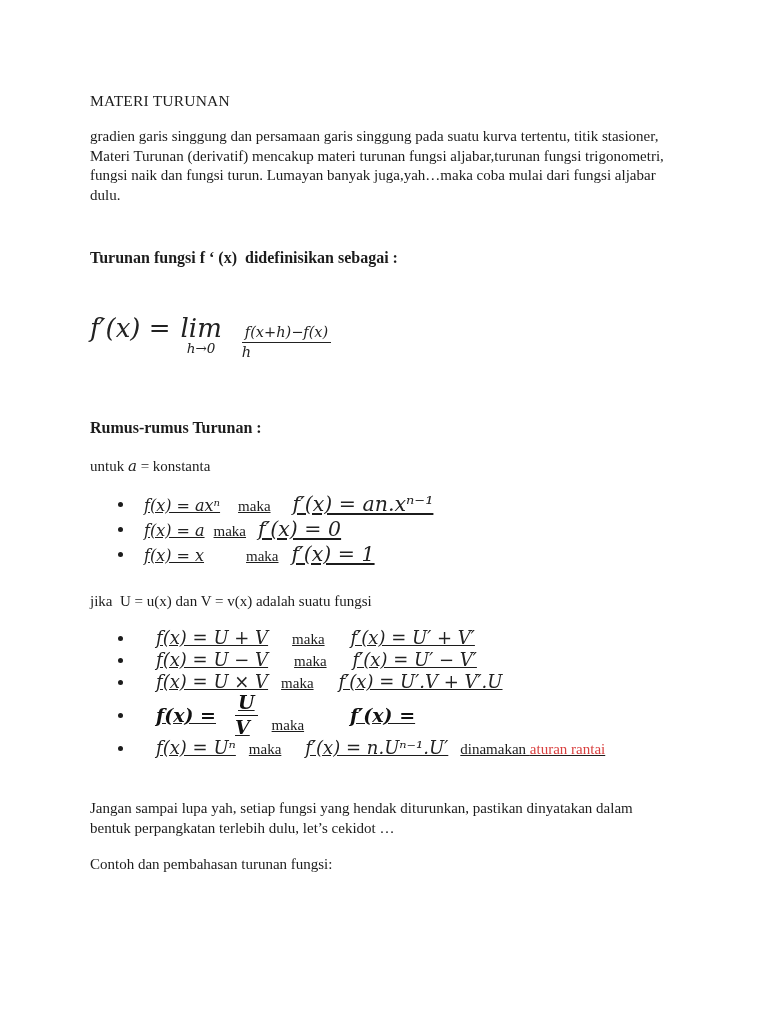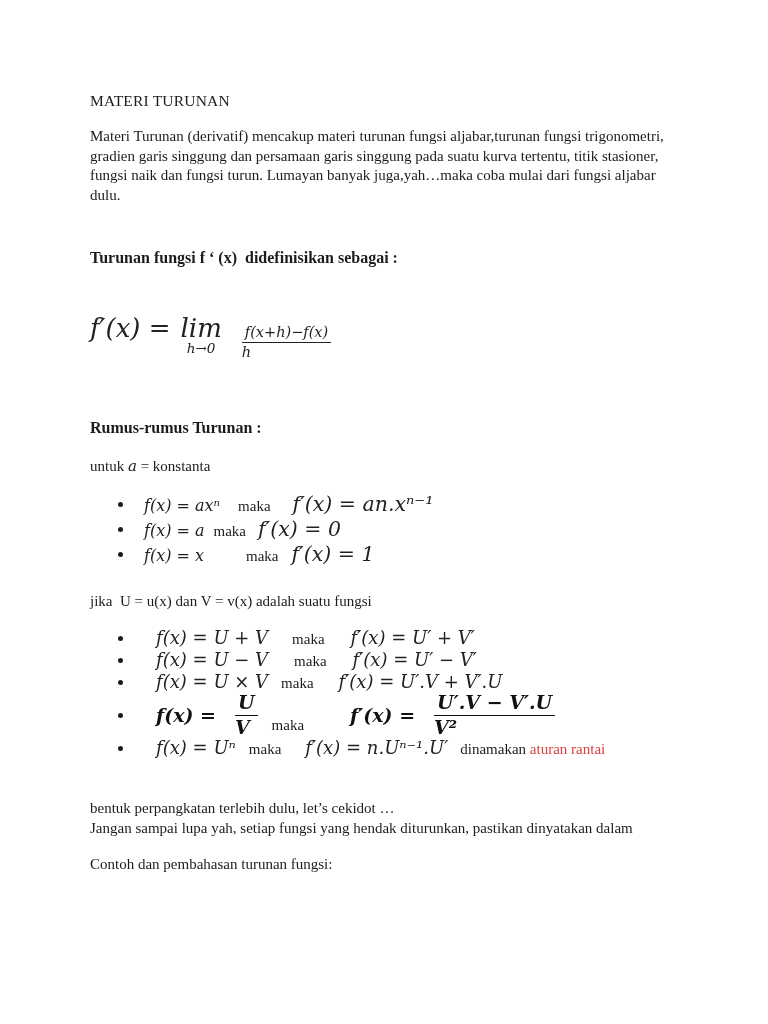--- a/index.html
+++ b/index.html
@@ -31,21 +31,21 @@
   .limsub { position:absolute; top:27px; left:50%; transform:translateX(-50%); font-size:13.5px; white-space:nowrap; }
   .frac { display:inline-block; line-height:1.15; }
   .frac .num { display:block; border-bottom:1.3px solid #222; padding:0 3px 1px; }
   .frac .den { display:block; padding-top:1px; }
   .def-frac { font-size:14.5px; margin-left:14px; }
 
   .const-note { margin-top:20px; }
   .const-note i { font-family:"DejaVu Serif", serif; }
 
   ul.rules { list-style:none; margin-top:17px; margin-left:28px; }
-  ul.rules li { display:flex; align-items:baseline; }
+  ul.rules li { display:flex; align-items:baseline;text-decoration:underline; }
   .dot { width:5px; height:5px; border-radius:50%; background:#1c1c1c; margin-right:21px; align-self:center; flex:0 0 5px; }
   .maka { font-size:15px; color:#1c1c1c; }
 
   .list1 li { height:25px; }
   .list1 .lhs { font-size:16px; }
   .list1 .rhs { font-size:20.5px; }
   .list1 li:nth-child(1) .maka { margin:0 22px 0 18px; }
   .list1 li:nth-child(2) .maka { margin:0 12px 0 9px; }
   .list1 li:nth-child(3) .maka { margin:0 13px 0 42px; }
 
@@ -73,22 +73,22 @@
   .contoh { margin-top:18px; }
 </style>
 </head>
 <body>
 
 <div class="page">
 
   <div class="title">MATERI TURUNAN</div>
 
   <div class="intro">
+    <div class="line">gradien garis singgung dan persamaan garis singgung pada suatu kurva tertentu, titik stasioner,</div>
     <div class="line">Materi Turunan (derivatif) mencakup materi turunan fungsi aljabar,turunan fungsi trigonometri,</div>
-    <div class="line">gradien garis singgung dan persamaan garis singgung pada suatu kurva tertentu, titik stasioner,</div>
     <div class="line">fungsi naik dan fungsi turun. Lumayan banyak juga,yah…maka coba mulai dari fungsi aljabar</div>
     <div class="line">dulu.</div>
   </div>
 
   <h2 class="h-bold">Turunan fungsi f ‘ (x)&nbsp; didefinisikan sebagai :</h2>
 
   <div class="formula-def">
     <span class="m def-lhs">f′(x) =</span>
     <span class="limblock">
       <span class="m">lim</span>
@@ -148,34 +148,30 @@
     </li>
     <li class="li-quotient">
       <span class="dot"></span>
       <span class="m">f(x) =</span>
       <span class="frac q-gap-a">
         <span class="m num">U</span>
         <span class="m den">V</span>
       </span>
       <span class="maka q-maka">maka</span>
       <span class="m q-rhs-prefix">f′(x) =</span>
-      <span class="frac q-gap-a">
-        <span class="m num">U′.V − V′.U</span>
-        <span class="m den">V²</span>
-      </span>
     </li>
     <li class="li-chain">
       <span class="dot"></span>
       <span class="m lhs">f(x) = Uⁿ</span>
       <span class="maka">maka</span>
       <span class="m rhs">f′(x) = n.Uⁿ⁻¹.U′</span>
       <span class="chain-note"><span>dinamakan </span><span class="chain-red" id="chain-red" style="color: rgb(217, 64, 63);">aturan rantai</span></span>
     </li>
   </ul>
 
   <div class="closing">
+    <div class="line">Jangan sampai lupa yah, setiap fungsi yang hendak diturunkan, pastikan dinyatakan dalam</div>
     <div class="line">bentuk perpangkatan terlebih dulu, let’s cekidot …</div>
-    <div class="line">Jangan sampai lupa yah, setiap fungsi yang hendak diturunkan, pastikan dinyatakan dalam</div>
   </div>
 
   <p class="contoh">Contoh dan pembahasan turunan fungsi:</p>
 
 </div>
 
 </body></html>

